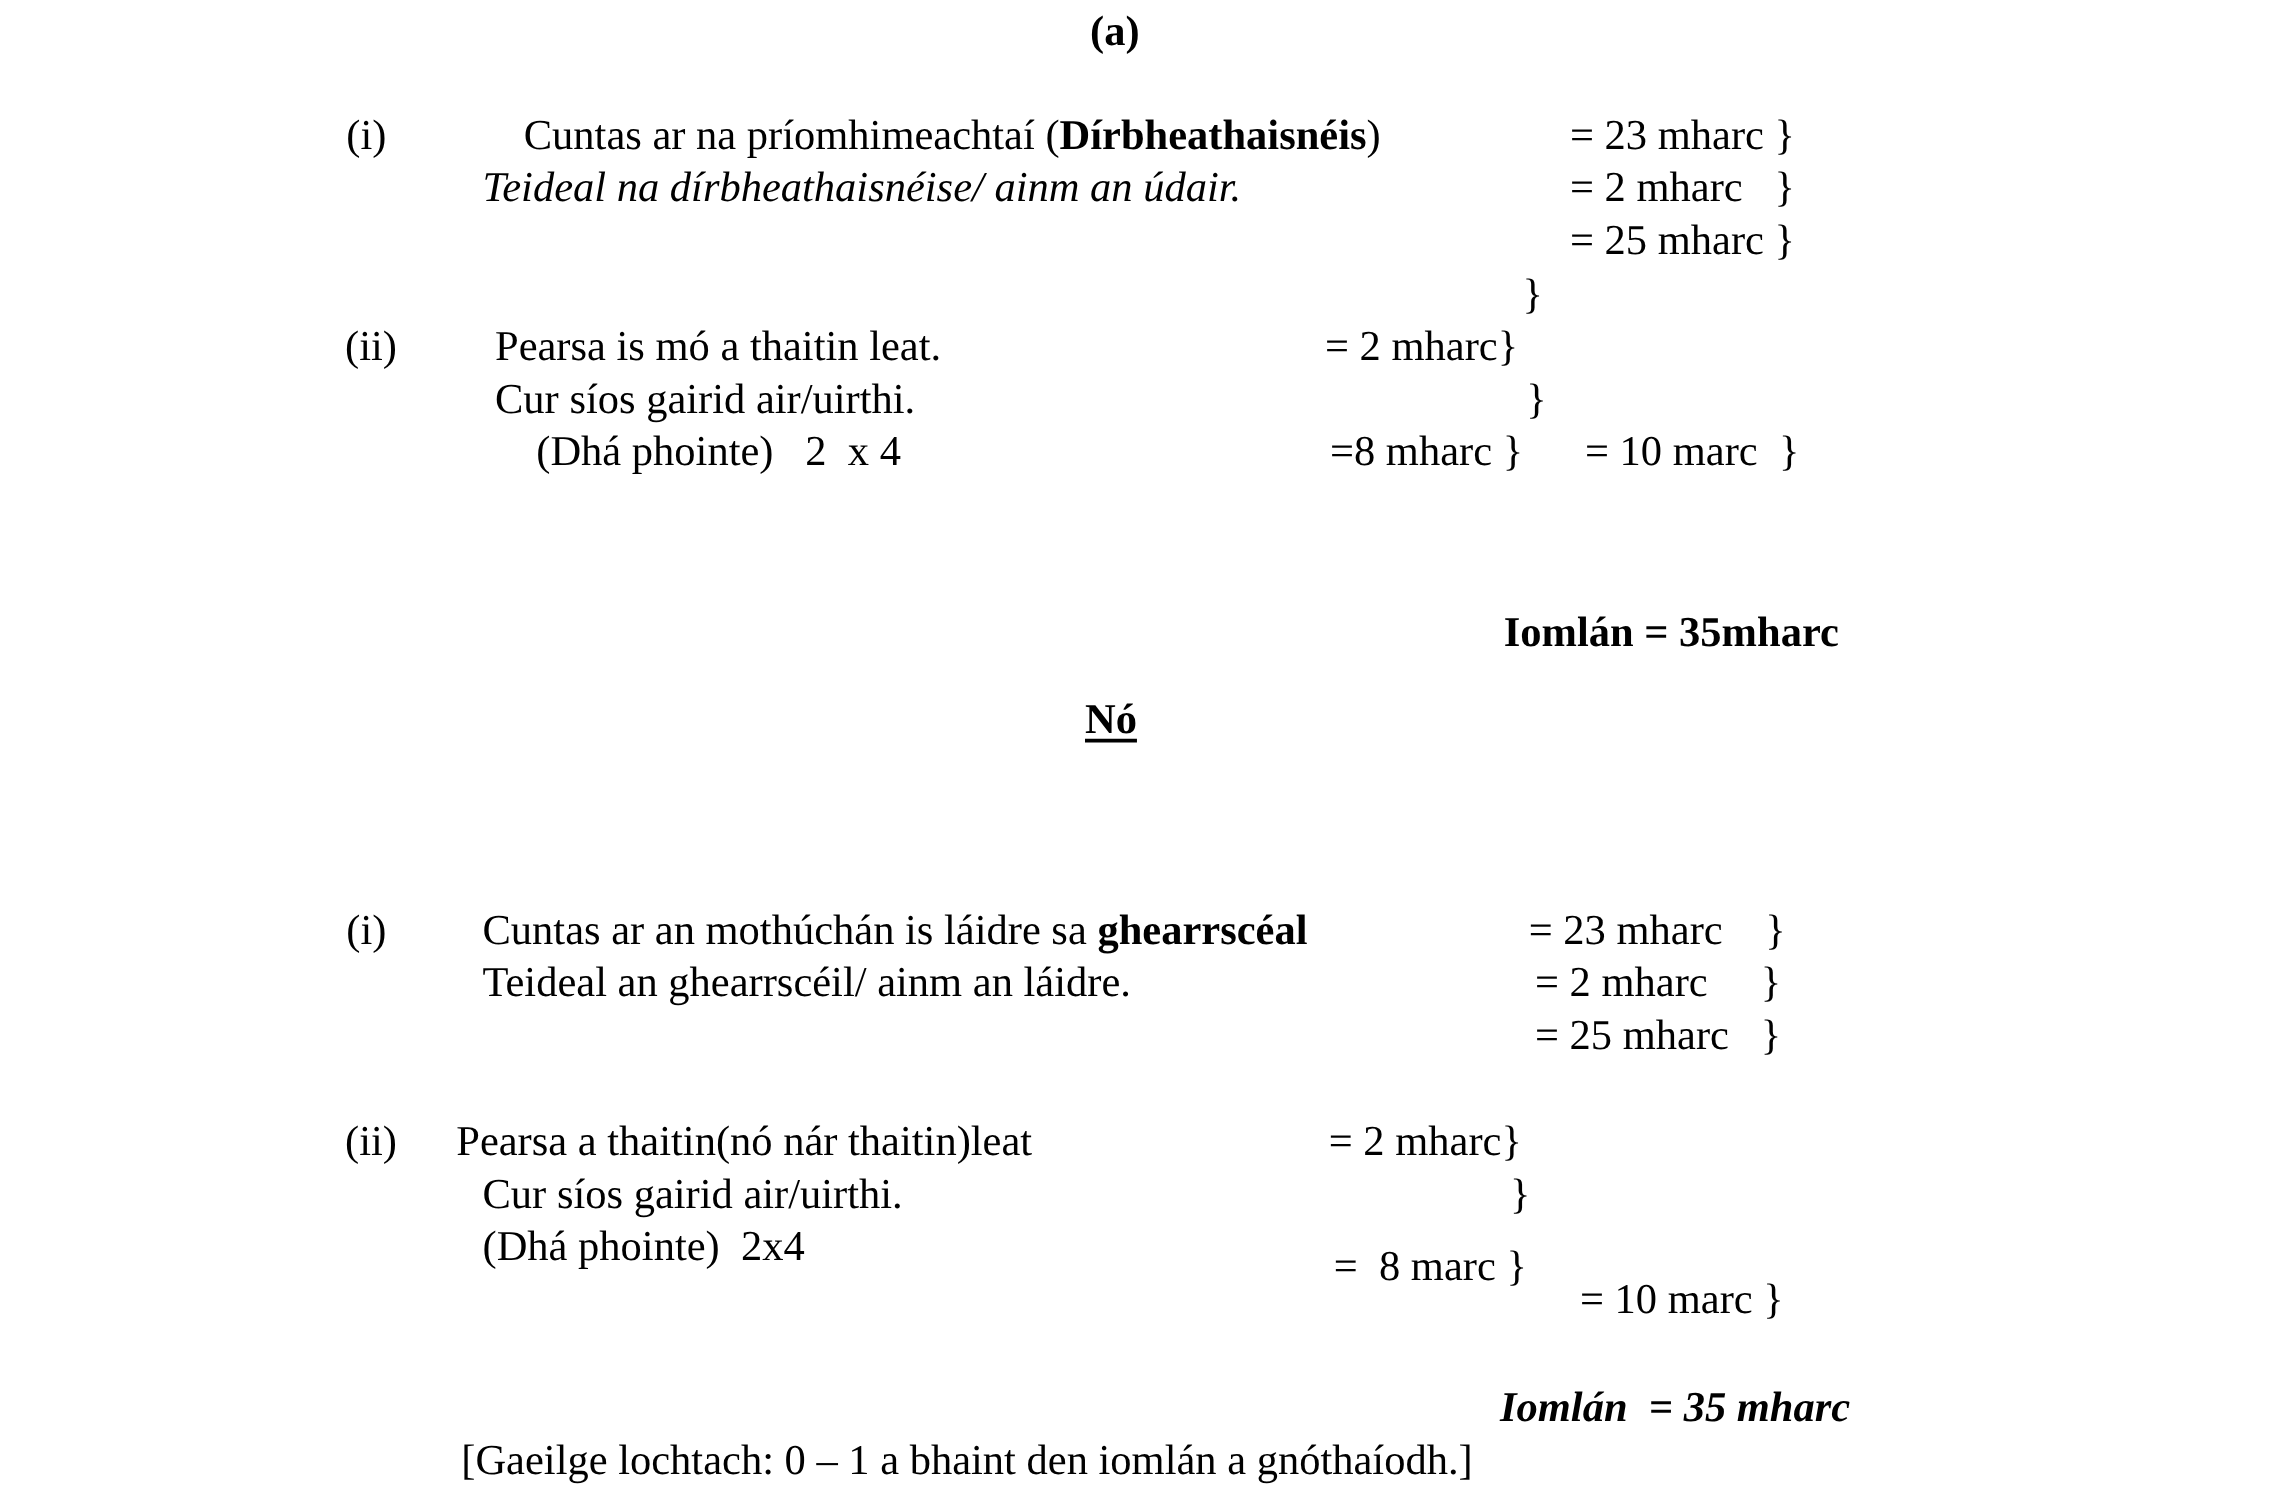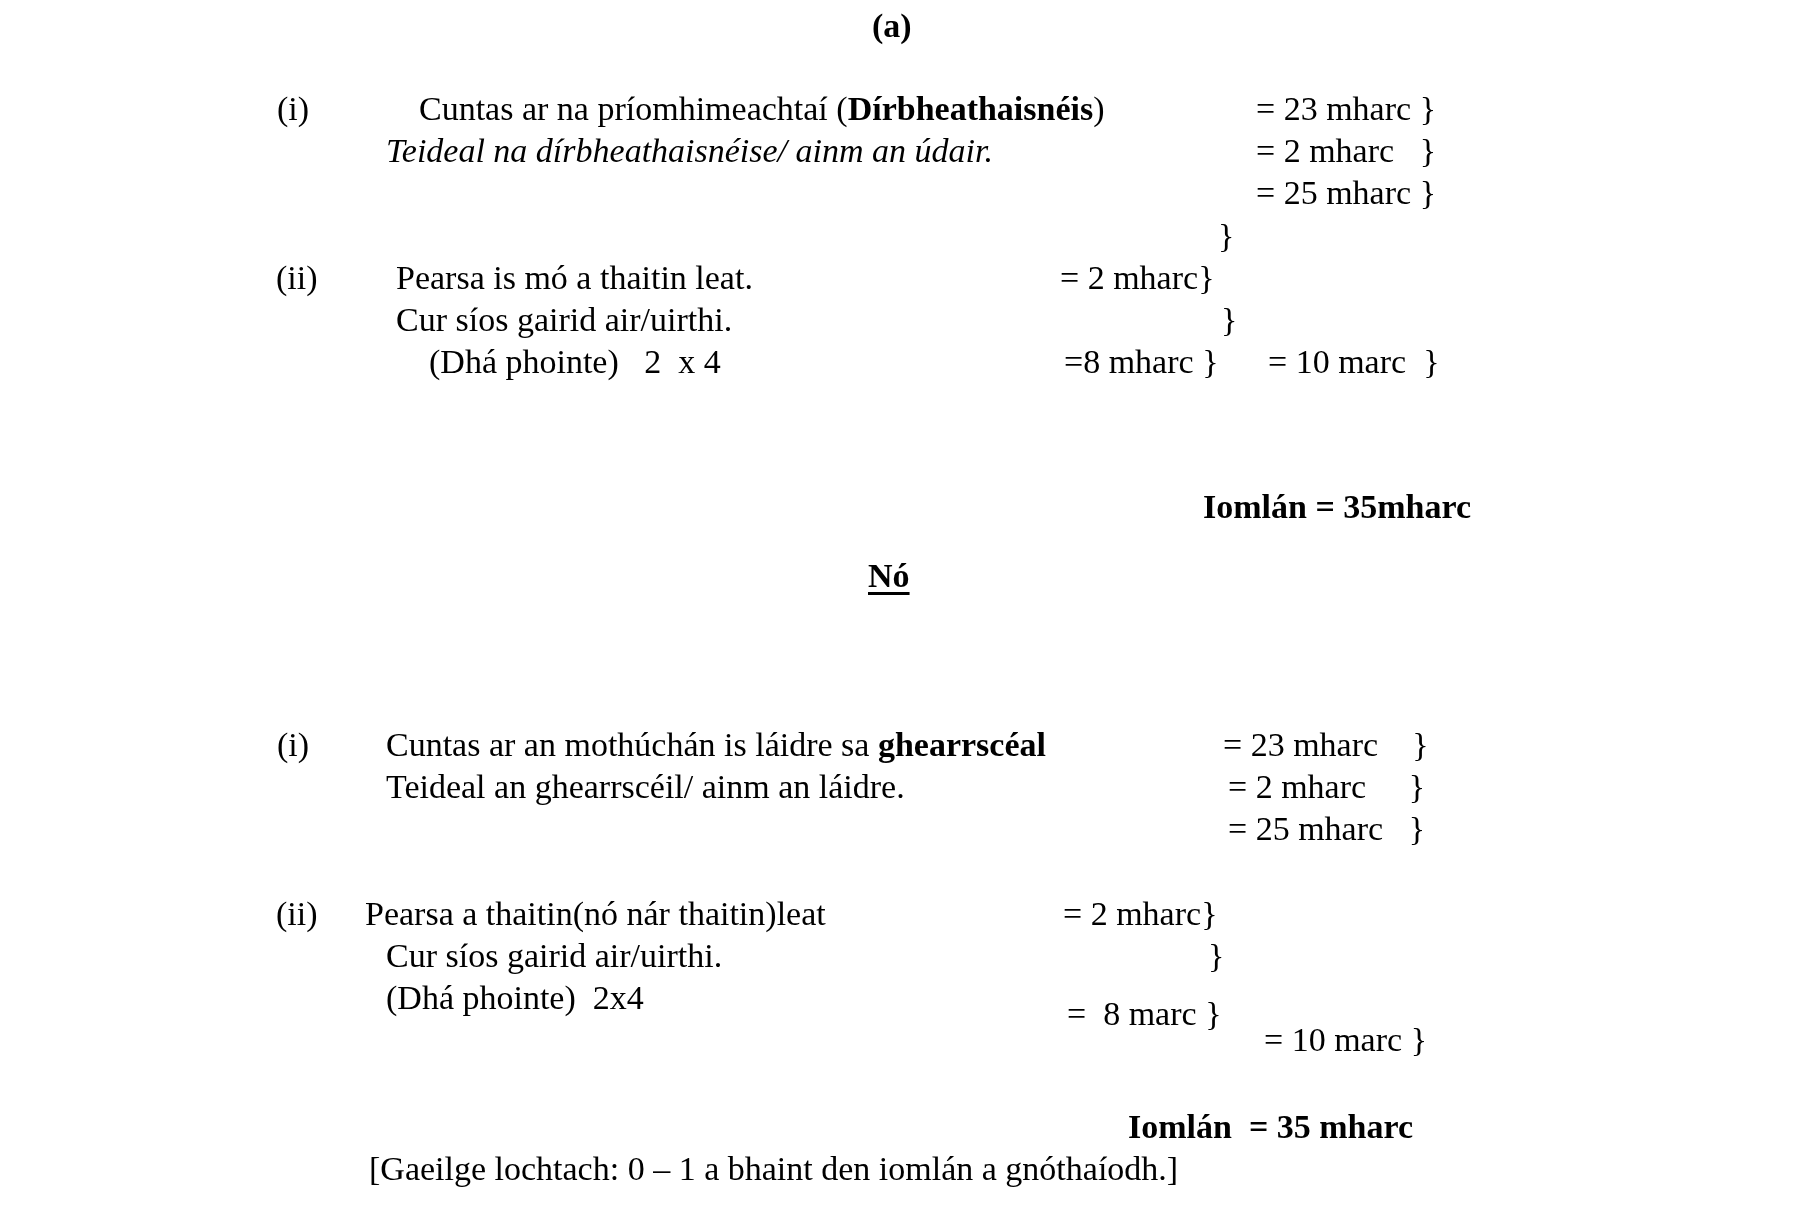--- a/index.html
+++ b/index.html
@@ -65,16 +65,16 @@
   <div class="t" style="left:1063px; top:893px;">= 2 mharc}</div>
 
   <div class="t" style="left:386px; top:935px;">Cur síos gairid air/uirthi.</div>
   <div class="t" style="left:1208px; top:935px;">}</div>
 
   <div class="t" style="left:386px; top:977px;">(Dhá phointe)  2x4</div>
   <div class="t" style="left:1067px; top:977px;margin-top:16px;">=  8 marc }</div>
 
   <div class="t" style="left:1264px; top:1019px;">= 10 marc }</div>
 
-  <div class="t b" style="left:1128px; top:1106px;">Iomlán  = 35 mharc</div>
+  <div class="t b" style="left:1200px; top:1106px;font-style:italic;">Iomlán  = 35 mharc</div>
 </div>
 
 <div class="t" style="left:369px; top:1148px;">[Gaeilge lochtach: 0 – 1 a bhaint den iomlán a gnóthaíodh.]</div>
 
 </body></html>

